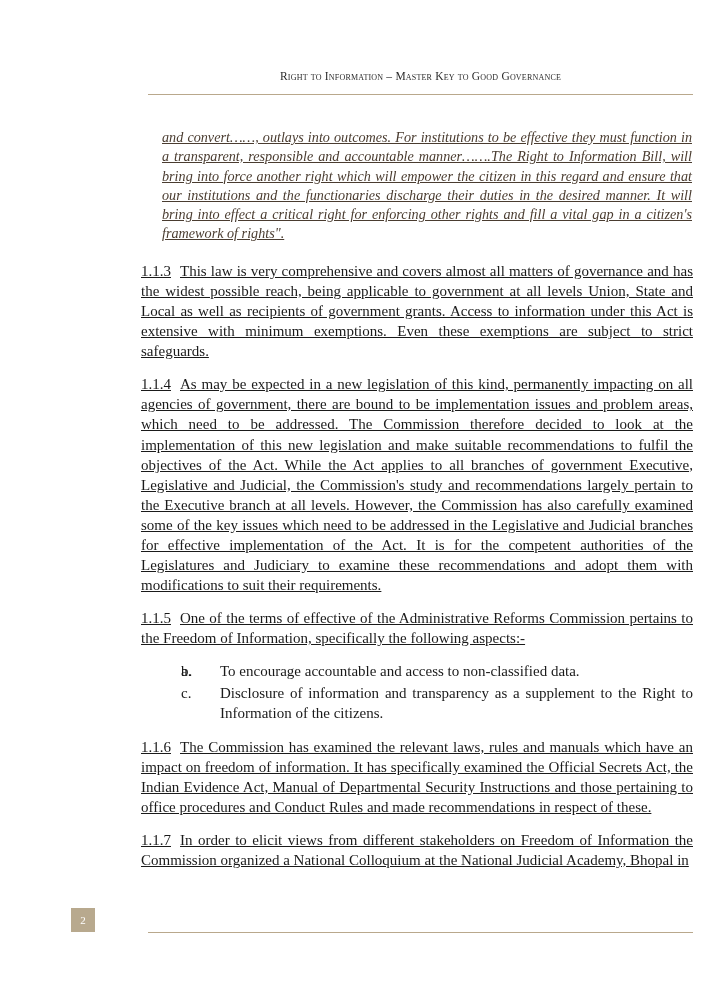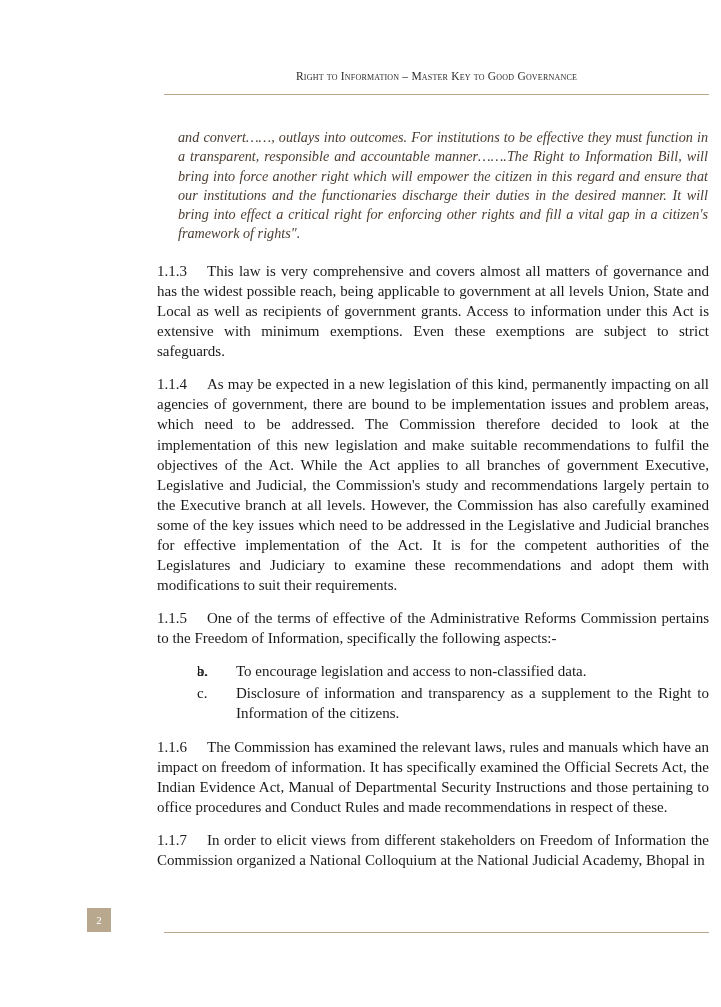--- a/index.html
+++ b/index.html
@@ -11,21 +11,21 @@
     height: 1007px;
     background: #ffffff;
     font-family: "Liberation Serif", serif;
     color: #1a1a1a;
     position: relative;
     overflow: hidden;
   }
 
   .page {
     position: absolute;
-    left: 16px; top: 0;
+    left: 0; top: 0;
     width: 646px;
     height: 1007px;
   }
 
   
   .header {
     position: absolute;
     left: 148px;
     top: 70px;
     width: 545px;
@@ -79,38 +79,39 @@
     top: 128px;
     width: 552px;
   }
 
   p {
     margin: 0 0 13px 0;
     font-size: 15px;
     line-height: 20.1px;
     text-align: justify;
     text-justify: inter-word;
+    text-decoration: underline;
   }
 
   .quote {
     font-style: italic;
     font-size: 14.2px;
     line-height: 19.3px;
     color: #4a3c30;
     text-align: justify;
     margin: 0 0 17px 0;
     padding-left: 21px;
     padding-right: 1px;
   }
 
   .para {
     color: #1a1a1a;
   }
   .para .num {
-    margin-right: 20px;
+    margin-right: 9px;
   }
 
   .list {
     margin: 4px 0 14px 0;
     padding: 0;
     list-style: none;
   }
   .list li {
     position: relative;
     padding-left: 79px;
@@ -152,21 +153,21 @@
     <p class="para">
       <span class="num">1.1.5</span><span>One of the terms of effective of the Administrative Reforms Commission pertains to the Freedom of Information, specifically the following aspects:-</span>
     </p>
 
     <ul class="list">
       <li>
         <span class="marker">a.</span>
       </li>
       <li>
         <span class="marker">b.</span>
-        <span>To encourage legislation and access to non-classified data.</span>
+        <span>To encourage accountable and access to non-classified data.</span>
       </li>
       <li>
         <span class="marker">c.</span>
         <span>Disclosure of information and transparency as a supplement to the Right to Information of the citizens.</span>
       </li>
     </ul>
 
     <p class="para">
       <span class="num">1.1.6</span><span>The Commission has examined the relevant laws, rules and manuals which have an impact on freedom of information. It has specifically examined the Official Secrets Act, the Indian Evidence Act, Manual of Departmental Security Instructions and those pertaining to office procedures and Conduct Rules and made recommendations in respect of these.</span>
     </p>

